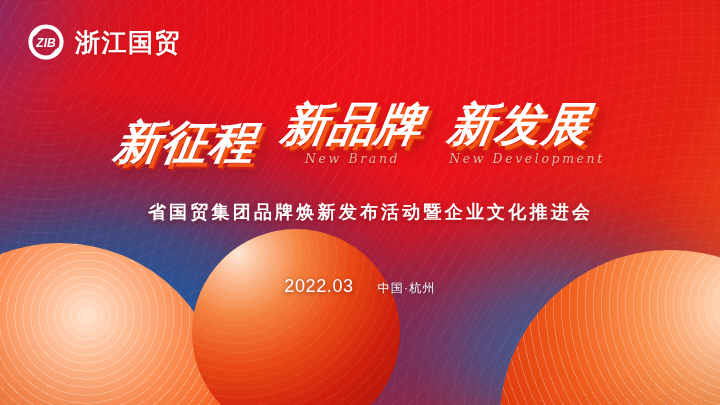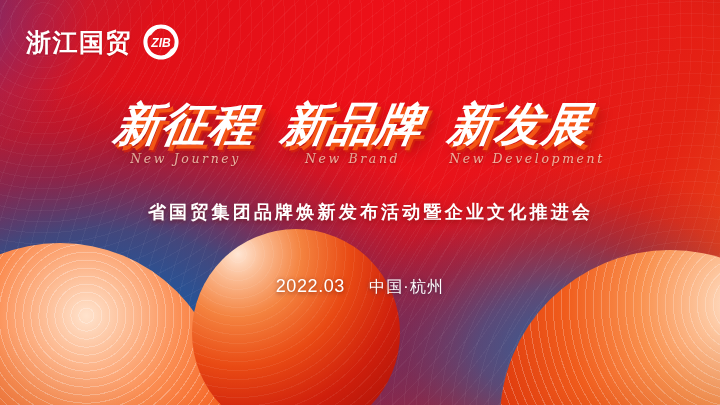--- a/index.html
+++ b/index.html
@@ -278,21 +278,21 @@
   }
   #meta .meta-date {
     color: #ffffff;
     font-size: 18px;
     font-weight: 500;
     letter-spacing: 0.6px;
     text-shadow: 0 1px 4px rgba(80,8,4,0.6);
   }
   #meta .meta-place {
     color: #ffffff;
-    font-size: 16px;
+    font-size: 12px;
     font-weight: 500;
     letter-spacing: 1.2px;
     text-shadow: 0 1px 4px rgba(10,40,80,0.6);
   }
 </style>
 </head>
 <body>
 
 <div id="stage">
 
@@ -313,45 +313,44 @@
     <div class="sphere-lines"></div>
   </div>
   <div class="sphere" id="sphere-center">
     <div class="sphere-face"></div>
     <div class="sphere-lines"></div>
   </div>
 
   <div class="bg-layer bg-vignette"></div>
 
   <div id="logo">
-    <div id="logo-word">浙江国贸</div>
     <div id="logo-mark">
       <svg viewBox="0 0 100 100" aria-hidden="true">
 
         <path d="M50 6 A44 44 0 1 1 49.9 6 Z
                  M50 16 A34 34 0 1 0 50.1 16 Z" fill="#ffffff" fill-rule="evenodd"></path>
 
         <path d="M6 36 L44 10 L34 4 L2 26 Z" fill="none"></path>
         <g fill="#ffffff">
 
           <path d="M12 40 C20 20 38 8 60 8 C48 12 34 20 26 32 Z" opacity="0.95"></path>
 
           <path d="M88 60 C80 80 62 92 40 92 C52 88 66 80 74 68 Z" opacity="0.95"></path>
         </g>
 
         <text x="50" y="62" text-anchor="middle" font-family="Liberation Sans, DejaVu Sans, sans-serif" font-size="30" font-weight="700" font-style="italic" fill="#ffffff">ZIB</text>
       </svg>
     </div>
+    <div id="logo-word">浙江国贸</div>
   </div>
 
   <div id="headline">
 
     <div class="hl-group">
       <div class="hl-cn">新征程</div>
-      <div class="hl-en">New Journey</div>
     </div>
 
     <div class="hl-group">
       <div class="hl-cn">新品牌</div>
       <div class="hl-en">New Brand</div>
     </div>
 
     <div class="hl-group">
       <div class="hl-cn">新发展</div>
       <div class="hl-en">New Development</div>

